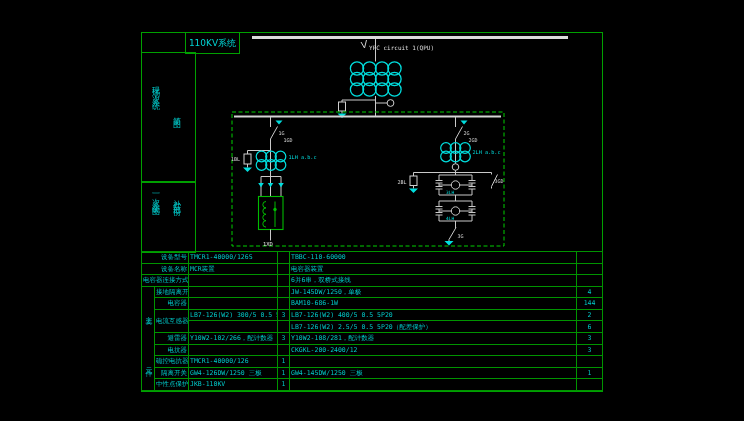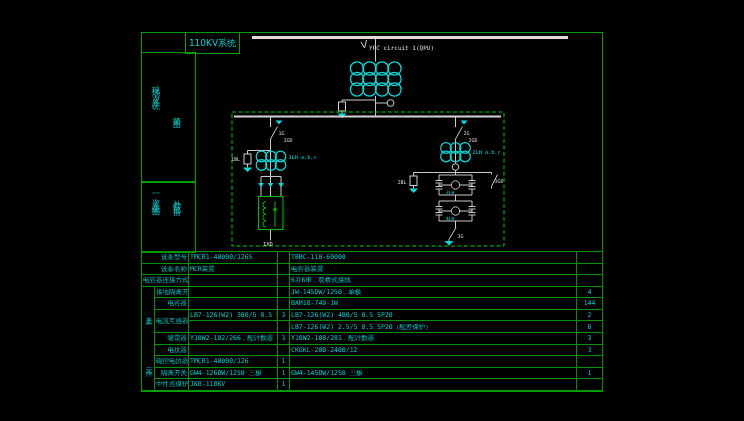--- a/index.html
+++ b/index.html
@@ -218,21 +218,21 @@
       <td class="lbl">接地隔离开关</td>
       <td class="mdl-l"></td>
       <td class="qty"></td>
       <td class="mdl-r">JW-145DW/1250，单极</td>
       <td class="qty">4</td>
     </tr>
     <tr>
       <td class="lbl">电容器</td>
       <td class="mdl-l"></td>
       <td class="qty"></td>
-      <td class="mdl-r">BAM10-749-1W</td>
+      <td class="mdl-r">BAM10-686-1W</td>
       <td class="qty">144</td>
     </tr>
     <tr>
       <td class="lbl" rowspan="2">电流互感器</td>
       <td class="mdl-l">LB7-126(W2) 300/5 0.5 5P20</td>
       <td class="qty">3</td>
       <td class="mdl-r">LB7-126(W2) 400/5 0.5 5P20</td>
       <td class="qty">2</td>
     </tr>
     <tr>

